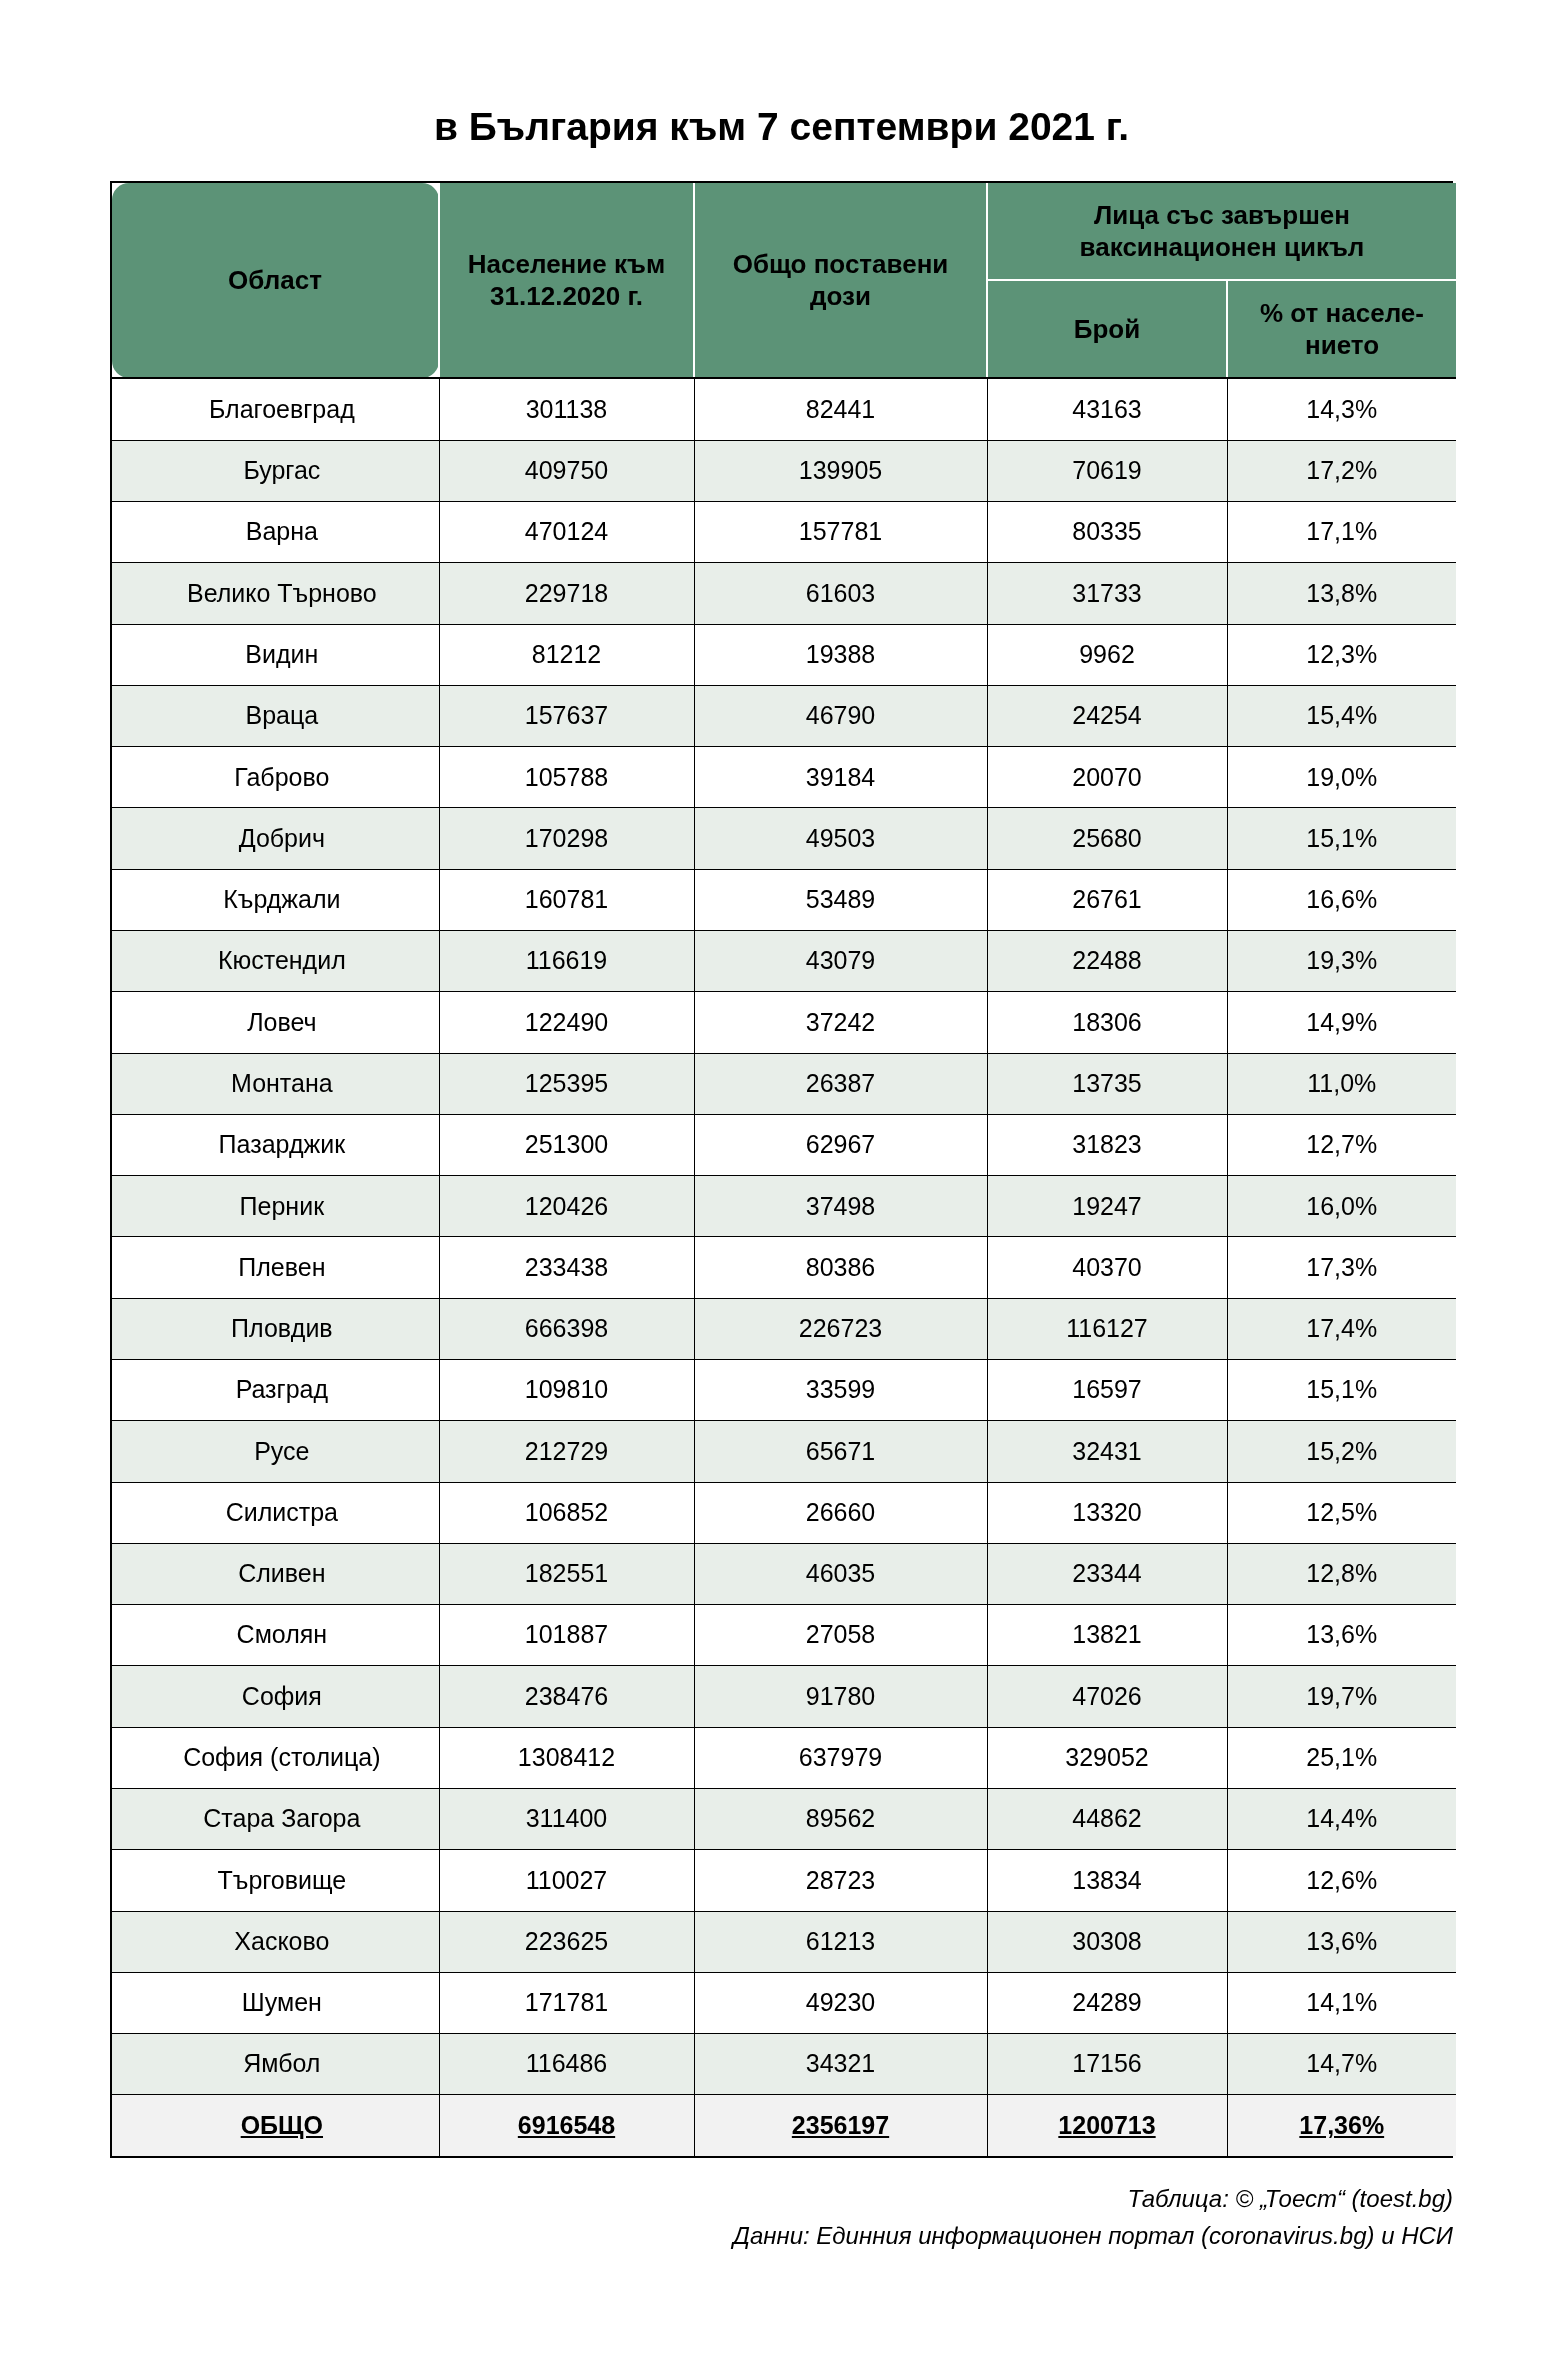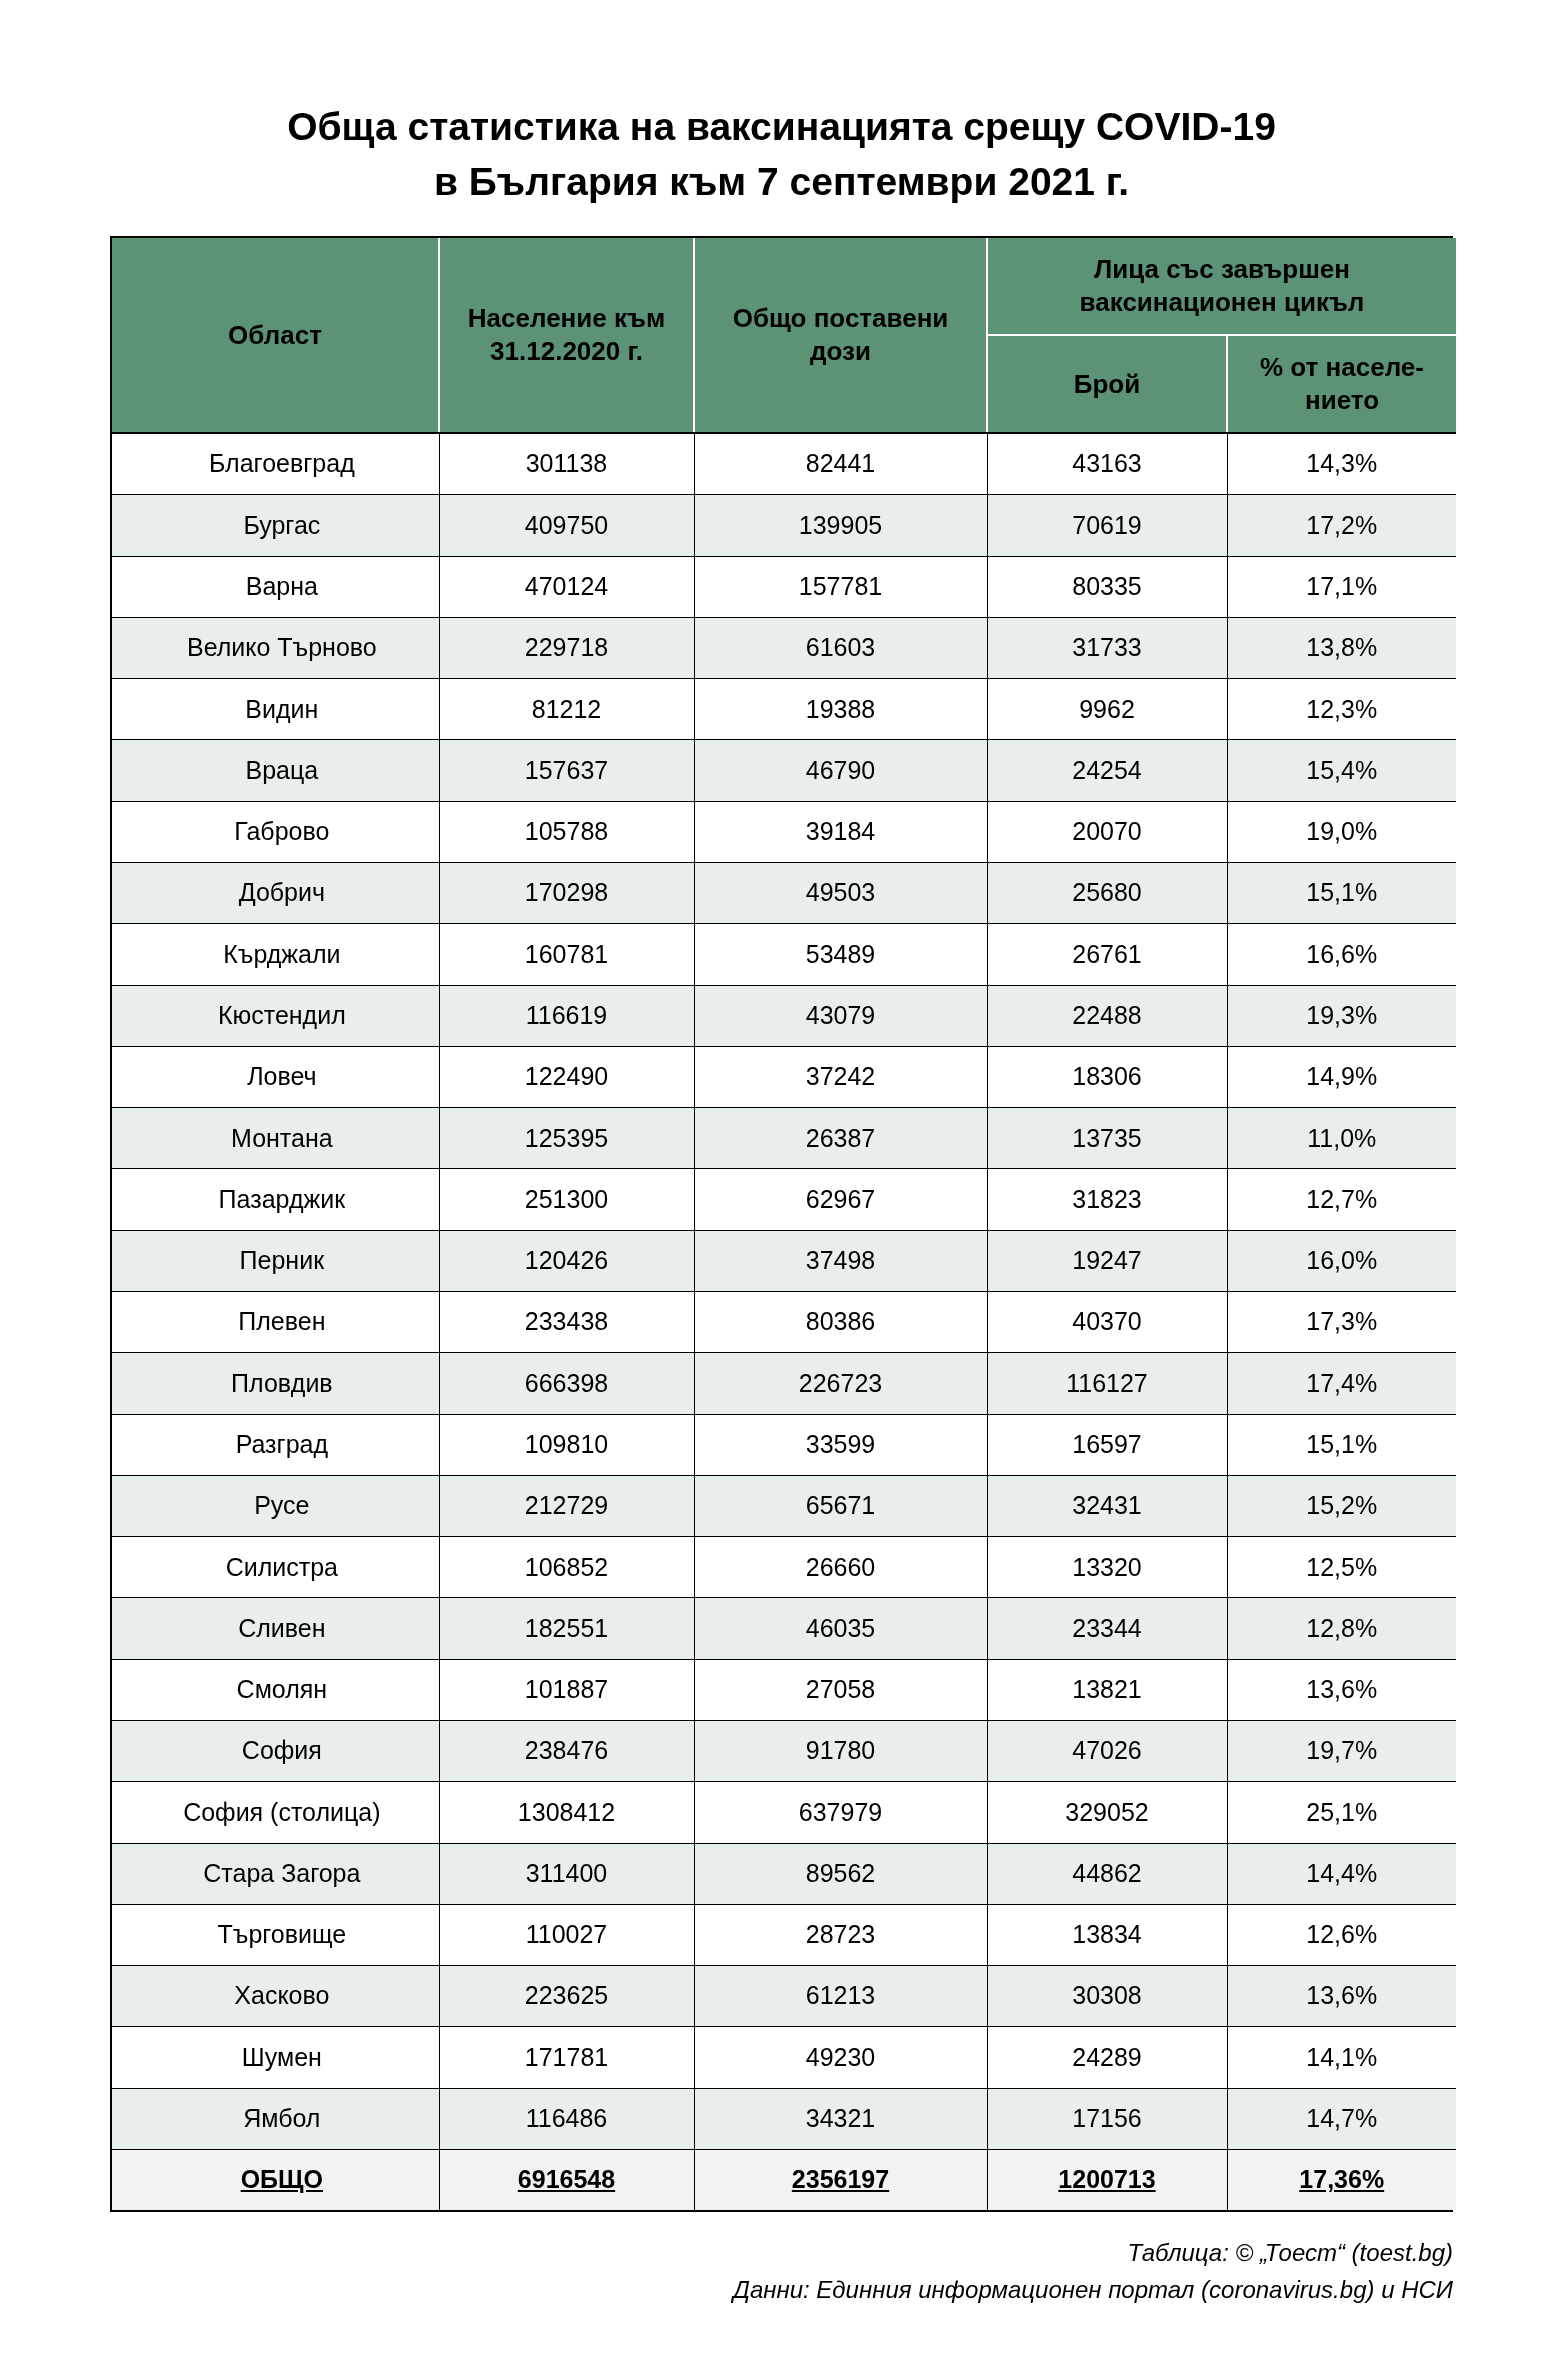--- a/index.html
+++ b/index.html
@@ -42,21 +42,21 @@
     font-size:26px;
     font-weight:bold;
     text-align:center;
     vertical-align:middle;
     padding:15.6px 7.8px;
     border:2.3px solid #ffffff;
     white-space:pre-line;
     line-height:1.25;
   }
   th.no-top{border-top:none;}
-  th.no-left{border-left:none;}
+  th.no-left{border-left:none;border-radius:17px;}
   th.no-right{border-right:none;}
   th.th-bottom{border-bottom:2.3px solid var(--border-color);}
   td{
     font-size:25px;
     text-align:center;
     vertical-align:middle;
     padding:16.4px 7.8px;
     border:1.6px solid var(--border-color);
     background:#ffffff;
     line-height:1.1;
@@ -78,21 +78,20 @@
     font-size:24px;
     line-height:1.55;
   }
 </style>
 </head>
 <body>
 
 <div class="page">
 
   <h1 class="title">
-    <div>Обща статистика на ваксинацията срещу COVID-19</div>
     <div>в България към 7 септември 2021 г.</div>
   </h1>
 
   <div class="table-wrap">
     <div class="table-frame">
       <table>
         <colgroup>
           <col style="width:327px">
           <col style="width:255px">
           <col style="width:293px">

